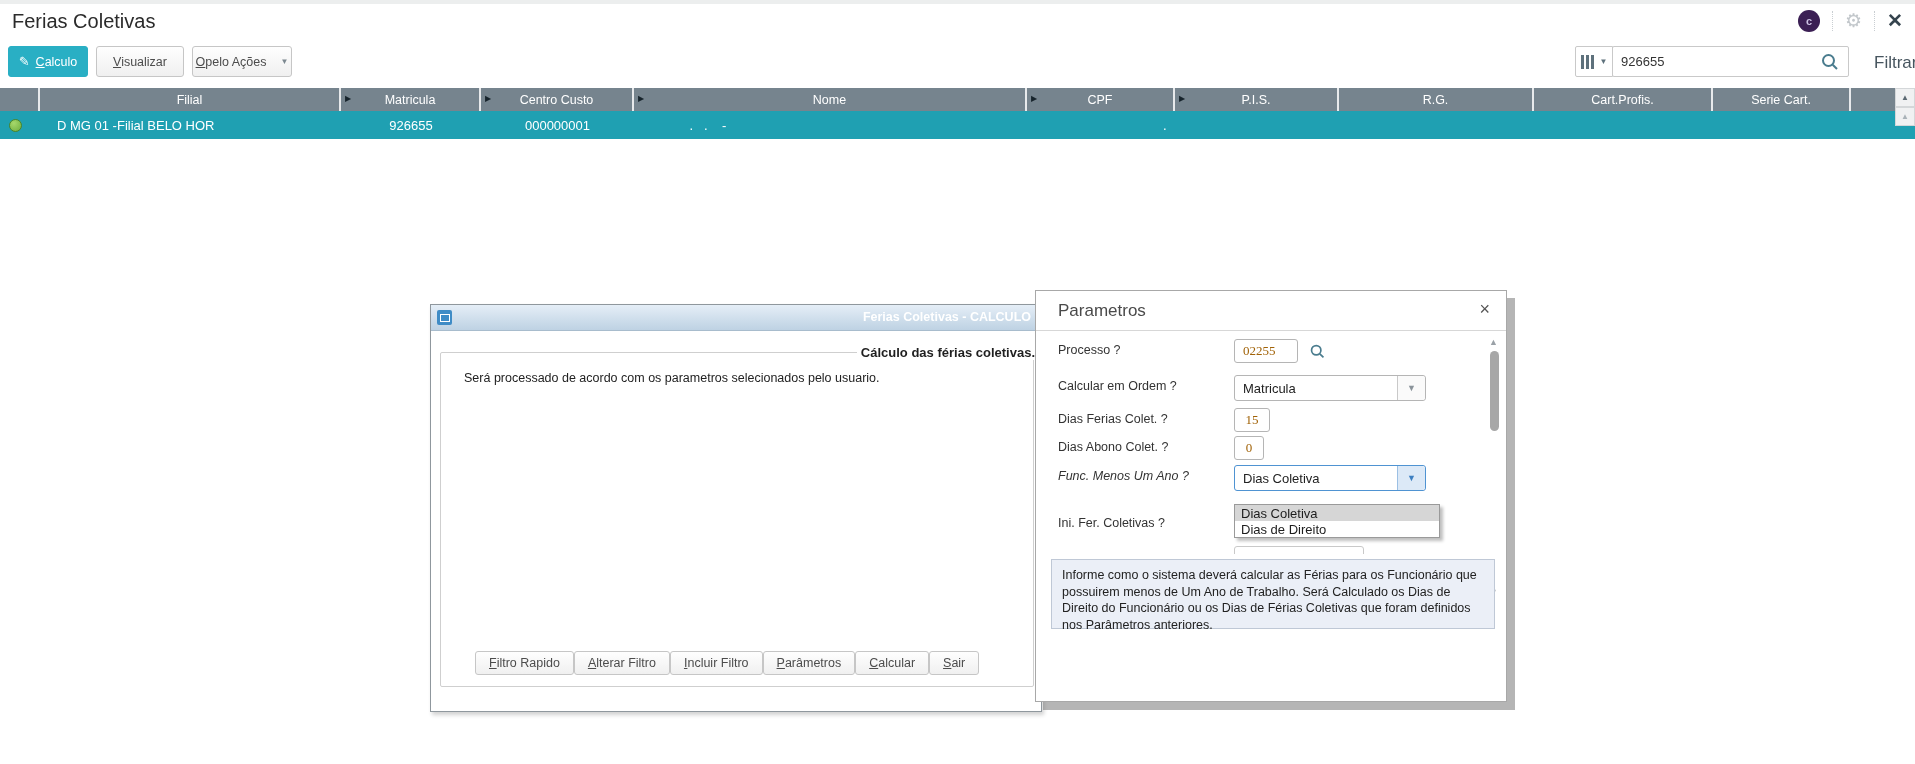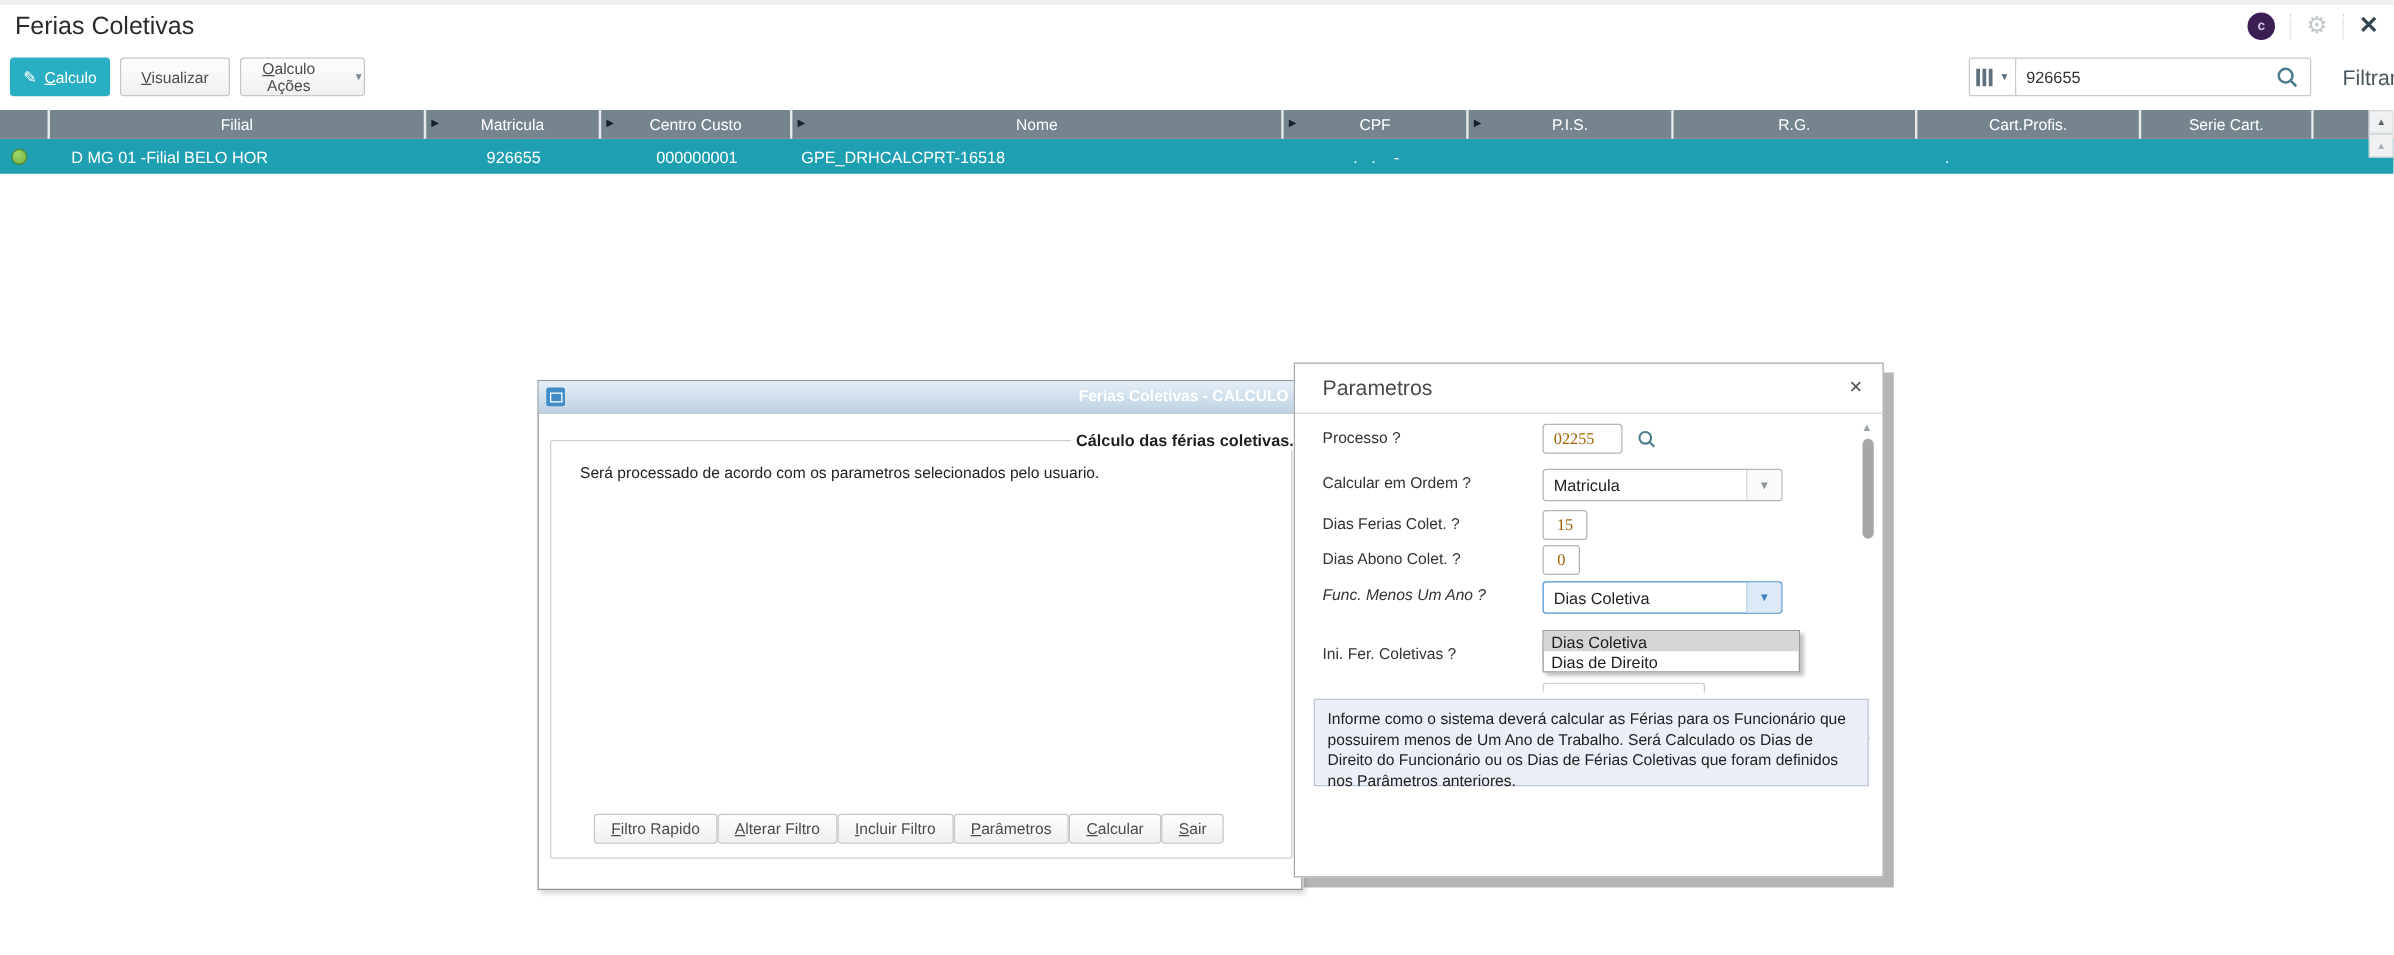--- a/index.html
+++ b/index.html
@@ -30,21 +30,21 @@
                background:#fff; display:flex; align-items:center; }
   .searchbox input { flex:1; border:0; outline:none; font-size:13px; color:#333; padding:0 8px; font-family:inherit; }
   .colbtn { left:1575px; top:46px; width:38px; height:31px; border:1px solid #c9c9c9; border-radius:2px 0 0 2px;
             background:#fff; display:flex; align-items:center; justify-content:center; gap:2px; }
   .colbtn .bar { width:3px; height:14px; background:#5e717c; }
   .colbtn .dd-arrow { margin-left:4px; color:#5e717c; }
   .filtrar { left:1874px; top:53px; font-size:17px; color:#47555f; }
 
   
   .grid { left:0; top:88px; width:1915px; }
-  .ghead { display:flex; height:23px; border-bottom:2px solid #fca5a5; }
+  .ghead { display:flex; height:23px; border-bottom:2px solid #0c4a6e; }
   .gh { background:#76848E; color:#fff; font-size:12.5px; display:flex; align-items:center; justify-content:center;
         position:relative; border-right:2px solid #e8eaec; height:23px; }
   .gh .harrow { position:absolute; left:4px; top:6px; font-size:8px; color:#16232b; }
   .grow { display:flex; height:28px; background:#1FA0B2; color:#fff; font-size:13px; align-items:center; }
   .gc { display:flex; align-items:center; height:28px; overflow:hidden; white-space:nowrap; }
   .dot { width:13px; height:13px; border-radius:50%; background:radial-gradient(circle at 35% 30%, #a6d86b, #6fae3e); border:1px solid #4c8527; margin-left:9px; }
   .gsb { left:1895px; top:88px; width:20px; }
   .sbbox { width:20px; height:19px; background:#f0f1f2; border:1px solid #d4d7d9; display:flex; align-items:center; justify-content:center; font-size:8px; color:#5c6a73; }
   .sbbox.lite { color:#a9b2b8; }
 
@@ -115,21 +115,21 @@
 
   <div class="abs" style="left:8px; top:46px; display:flex; gap:8px;">
     <button class="btn btn-primary" style="width:80px;">
       <span class="penc">✎</span>
       <span><span class="accel">C</span><span>alculo</span></span>
     </button>
     <button class="btn" style="width:88px;">
       <span><span class="accel">V</span><span>isualizar</span></span>
     </button>
     <button class="btn" style="width:100px;">
-      <span><span class="accel">O</span><span>alculo Ações</span></span>
+      <span><span class="accel">O</span><span>pelo Ações</span></span>
       <span class="dd-arrow">▼</span>
     </button>
   </div>
 
   <div class="abs colbtn">
     <span class="bar"></span>
     <span class="bar"></span>
     <span class="bar"></span>
     <span class="dd-arrow">▼</span>
   </div>
@@ -179,21 +179,20 @@
         </div>
       <div class="gh" style="width:44px; border-right:0;"></div>
     </div>
     <div class="grow">
       <div class="gc" style="width:40px;">
           <span class="dot"></span>
         </div>
       <div class="gc" style="width:301px; padding-left:17px;">D MG 01 -Filial BELO HOR</div>
       <div class="gc" style="width:140px; justify-content:center;">926655</div>
       <div class="gc" style="width:153px; justify-content:center;">000000001</div>
-      <div class="gc" style="width:393px; padding-left:7px;">GPE_DRHCALCPRT-16518</div>
       <div class="gc" style="width:148px; justify-content:center;">.&nbsp;&nbsp;&nbsp;.&nbsp;&nbsp;&nbsp;&nbsp;-</div>
       <div class="gc" style="width:164px; justify-content:center;"></div>
       <div class="gc" style="width:195px;"></div>
       <div class="gc" style="width:179px; padding-left:22px;">.</div>
       <div class="gc" style="width:138px;"></div>
       <div class="gc" style="width:44px;"></div>
     </div>
   </div>
   <div class="abs gsb">
     <div class="sbbox">▲</div>

